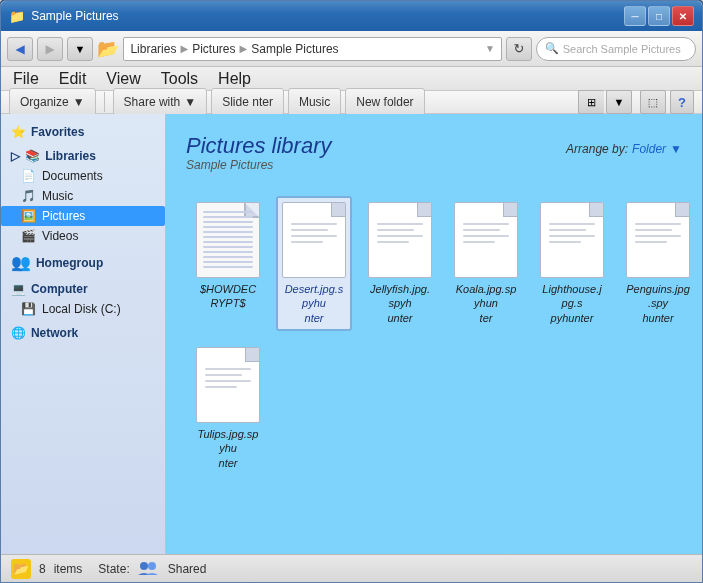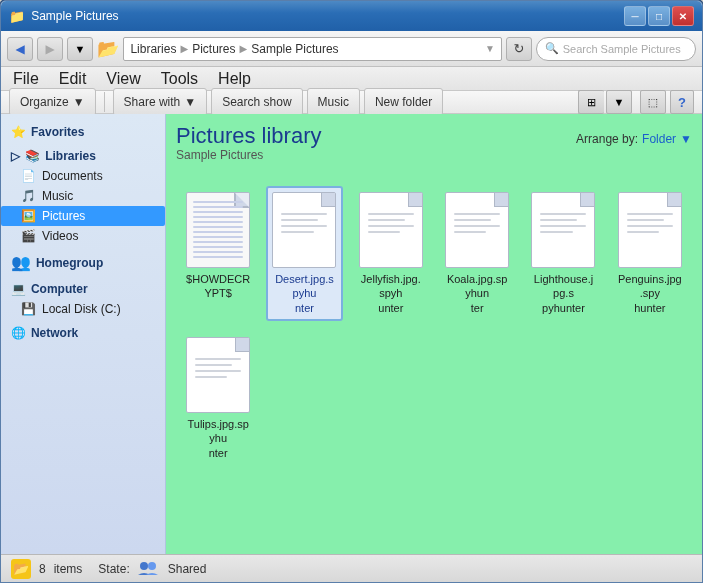--- a/index.html
+++ b/index.html
@@ -260,23 +260,24 @@
       font-size: 12px;
       color: #222;
       cursor: pointer;
       white-space: nowrap;
     }
     .sidebar-item.selected { background: #3399ff; color: white; border-radius: 2px; }
 
     
     .file-area {
       flex: 1;
-      background: #86efac;
-      padding: 10px;
+      background: #7dd3fc;
+      padding: 20px;
       overflow-y: auto;
+      font-style: italic;
     }
 
     .file-area-header {
       margin-bottom: 6px;
     }
 
     .library-title {
       font-size: 22px;
       color: #1a3a8f;
       font-weight: normal;
@@ -444,21 +445,21 @@
     <div class="toolbar-btn">
       <span>Organize</span>
       <span>▼</span>
     </div>
     <div class="toolbar-sep"></div>
     <div class="toolbar-btn">
       <span>Share with</span>
       <span>▼</span>
     </div>
     <div class="toolbar-btn">
-      <span>Search show</span>
+      <span>Slide nter</span>
     </div>
     <div class="toolbar-btn">
       <span>Music</span>
     </div>
     <div class="toolbar-btn">
       <span>New folder</span>
     </div>
     <div class="toolbar-spacer"></div>
     <div class="view-btns">
       <div class="view-btn" style="border-right:none;">⊞</div>

